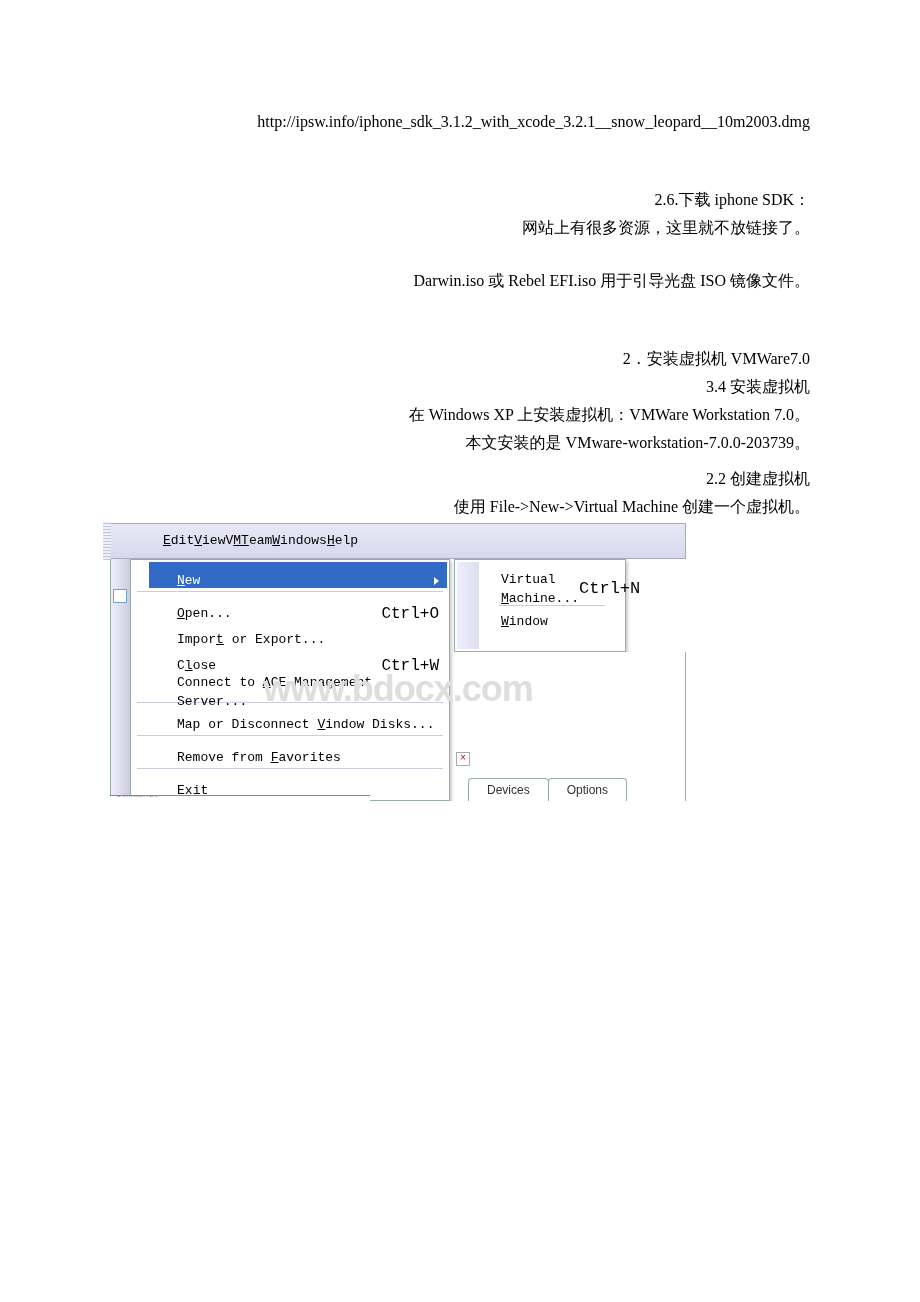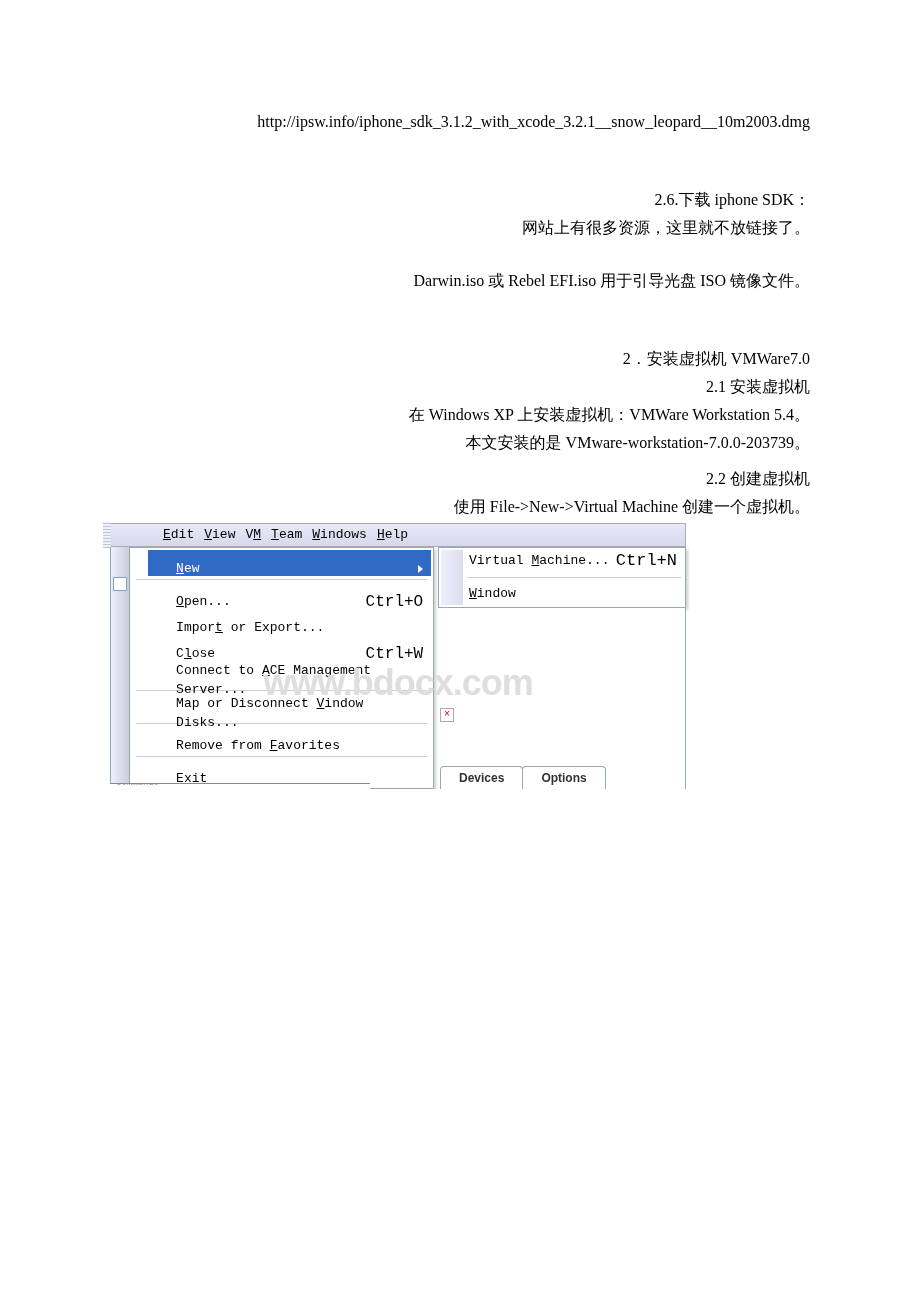--- a/index.html
+++ b/index.html
@@ -17,27 +17,26 @@
     .gap { height: 25px; }
     .gap-lg { height: 50px; }
     .screenshot {
       margin-top: 4px;
       width: 576px;
       position: relative;
       font-family: "Courier New", "SimSun", monospace;
       font-size: 13px;
     }
     .menubar {
-      height: 24px;
+      height: 36px;
       background: linear-gradient(#e8e8f8, #d8d8ec);
       border: 1px solid #aab;
       display: flex;
       align-items: center;
       padding-left: 52px;
-      gap: 10px;
       position: relative;
     }
     .menubar::before {
       content: "";
       position: absolute;
       left: -8px;
       top: -2px;
       bottom: -2px;
       width: 8px;
       background: repeating-linear-gradient(0deg, #bcc 0 1px, #eef 1px 3px);
@@ -80,25 +79,25 @@
     .mi .arrow {
       margin-left: auto;
       width: 0; height: 0;
       border-top: 4px solid transparent;
       border-bottom: 4px solid transparent;
       border-left: 5px solid currentColor;
     }
     .mi .shortcut { margin-left: auto; font-family: "Courier New", monospace; font-size: 16px; }
     .sep { height: 1px; background: #ccd; margin: 3px 4px; }
     .submenu {
-      width: 248px;
+      width: 172px;
       background: #fff;
       border: 1px solid #9aa;
       box-shadow: 2px 2px 3px rgba(0,0,0,0.2);
-      padding: 0;
+      padding: 16px;
       position: relative;
     }
     .submenu::before {
       content: "";
       position: absolute;
       left: 2px; top: 2px; bottom: 2px;
       width: 22px;
       background: linear-gradient(90deg, #eef, #dde);
     }
     .sub-item {
@@ -138,26 +137,26 @@
       background: #fff;
       border: 1px solid #aaa;
       font-size: 10px;
       line-height: 12px;
       text-align: center;
       color: #c00;
       z-index: 1;
     }
     .tab-row {
       position: absolute;
-      left: 2px;
+      left: 14px;
       bottom: 0;
       display: flex;
       font-family: Arial, sans-serif;
       font-size: 12px;
-      font-weight: bold;
+      font-weight: normal;
       z-index: 2;
     }
     .tab {
       padding: 2px 18px;
       background: #fff;
       border: 1px solid #9aa;
       border-bottom: none;
       border-radius: 4px 4px 0 0;
       color: #333;
       margin-right: -1px;
@@ -184,22 +183,22 @@
 <body>
 
 <div class="text-block">http://ipsw.info/iphone_sdk_3.1.2_with_xcode_3.2.1__snow_leopard__10m2003.dmg</div>
 <div class="gap-lg"></div>
 <div class="text-block indent">2.6.下载 iphone SDK：</div>
 <div class="text-block">网站上有很多资源，这里就不放链接了。</div>
 <div class="gap"></div>
 <div class="text-block indent">Darwin.iso 或 Rebel EFI.iso 用于引导光盘 ISO 镜像文件。</div>
 <div class="gap-lg"></div>
 <div class="text-block indent">2．安装虚拟机 VMWare7.0</div>
-<div class="text-block">2.1 安装虚拟机</div>
-<div class="text-block">在 Windows XP 上安装虚拟机：VMWare Workstation 5.4。</div>
+<div class="text-block">3.4 安装虚拟机</div>
+<div class="text-block">在 Windows XP 上安装虚拟机：VMWare Workstation 7.0。</div>
 <div class="text-block">本文安装的是 VMware-workstation-7.0.0-203739。</div>
 <div style="height:8px"></div>
 <div class="text-block indent">2.2 创建虚拟机</div>
 <div class="text-block">使用 File-&gt;New-&gt;Virtual Machine 创建一个虚拟机。</div>
 
 <div class="screenshot">
 
   <div class="menubar">
     <span class="menubar-item"><u class="ul">E</u><span>dit</span></span>
     <span class="menubar-item"><u class="ul">V</u><span>iew</span></span>

